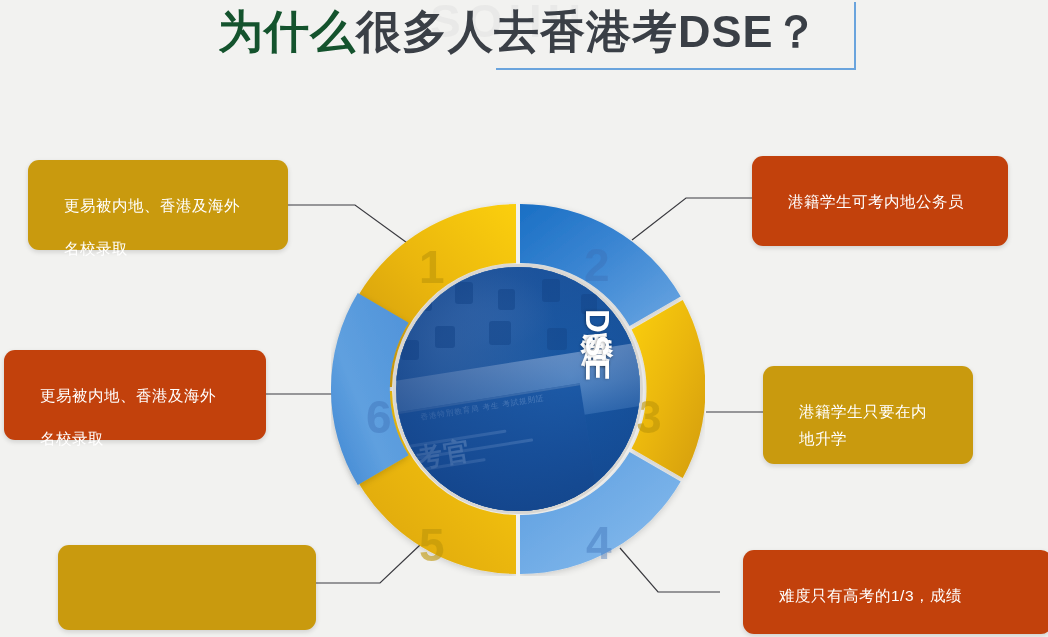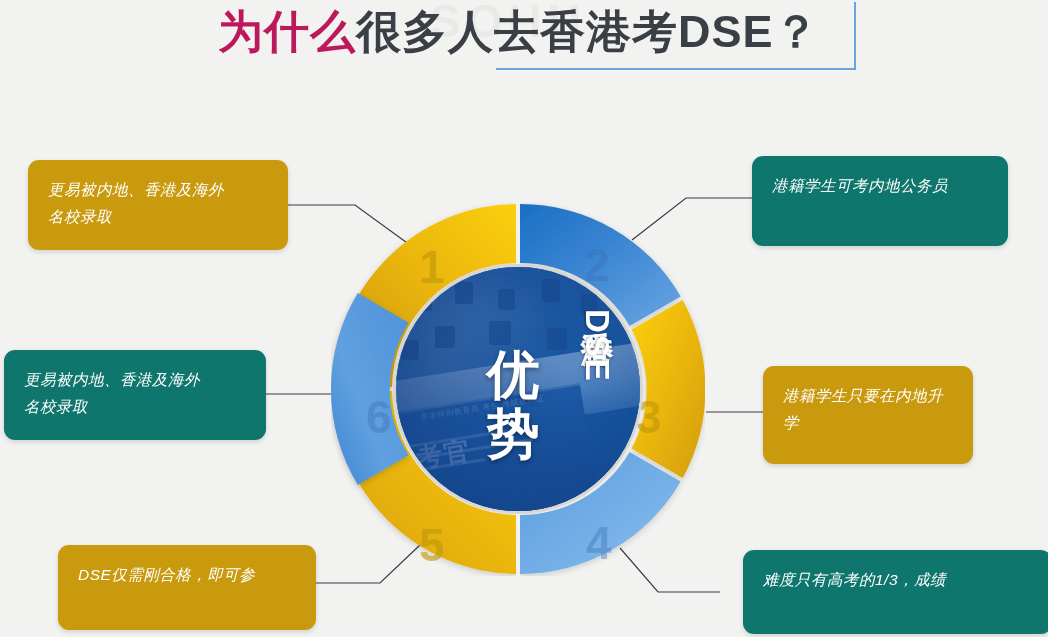--- a/index.html
+++ b/index.html
@@ -45,21 +45,21 @@
     position: absolute;
     left: 22px;
     top: 2px;
     font-size: 45px;
     font-weight: bold;
     letter-spacing: 1px;
     white-space: nowrap;
     color: #3a3f46;
     line-height: 56px;
   }
-  .title-text .hl { color: #be185d; }
+  .title-text .hl { color: #14532d; }
   
   .title-bracket-right {
     position: absolute;
     right: 0px;
     top: 0px;
     width: 2px;
     height: 68px;
     background: #6aa4dd;
   }
   .title-bracket-bottom {
@@ -89,22 +89,22 @@
     position: absolute;
     border-radius: 11px;
     color: #ffffff;
     font-size: 15.5px;
     line-height: 27px;
     padding: 16px 18px 10px 20px;
     box-shadow: 0 2px 5px rgba(0,0,0,0.14);
     letter-spacing: 0.5px;
   }
   .callout.gold { background: #c99a0e; }
-  .callout.blue { background: #0f766e; }
-  .callout p { margin: 0; font-style: italic; }
+  .callout.blue { background: #c2410c; }
+  .callout p { margin: 16px; }
 
   
   #box-1 { left: 28px;  top: 160px; width: 260px; height: 90px; }
   #box-6 { left: 4px;   top: 350px; width: 262px; height: 90px; }
   #box-5 { left: 58px;  top: 545px; width: 258px; height: 85px; }
   #box-2 { left: 752px; top: 156px; width: 256px; height: 90px; }
   #box-3 { left: 763px; top: 366px; width: 210px; height: 98px; }
   #box-4 { left: 743px; top: 550px; width: 309px; height: 84px; }
 
   
@@ -257,21 +257,20 @@
     <p>更易被内地、香港及海外</p>
     <p>名校录取</p>
   </div>
 
   <div id="box-6" class="callout blue">
     <p>更易被内地、香港及海外</p>
     <p>名校录取</p>
   </div>
 
   <div id="box-5" class="callout gold">
-    <p>DSE仅需刚合格，即可参</p>
   </div>
 
   <div id="box-2" class="callout blue">
     <p>港籍学生可考内地公务员</p>
   </div>
 
   <div id="box-3" class="callout gold">
     <p>港籍学生只要在内地升学</p>
   </div>
 
@@ -366,17 +365,16 @@
         <div class="paper">
           <div class="paper-line" style="left:10%;top:26%;width:52%;"></div>
           <div class="paper-line" style="left:10%;top:36%;width:64%;"></div>
           <div class="paper-line" style="left:10%;top:46%;width:40%;"></div>
         </div>
         <div class="paper-small">香港特別教育局 考生 考試規則証</div>
         <div class="paper-stamp">考官</div>
         <div class="hub-tint"></div>
       </div>
       <div class="hub-vert">香港DSE</div>
-      <div class="hub-big">优势</div>
     </div>
   </div>
 
 </div>
 
 </body></html>

